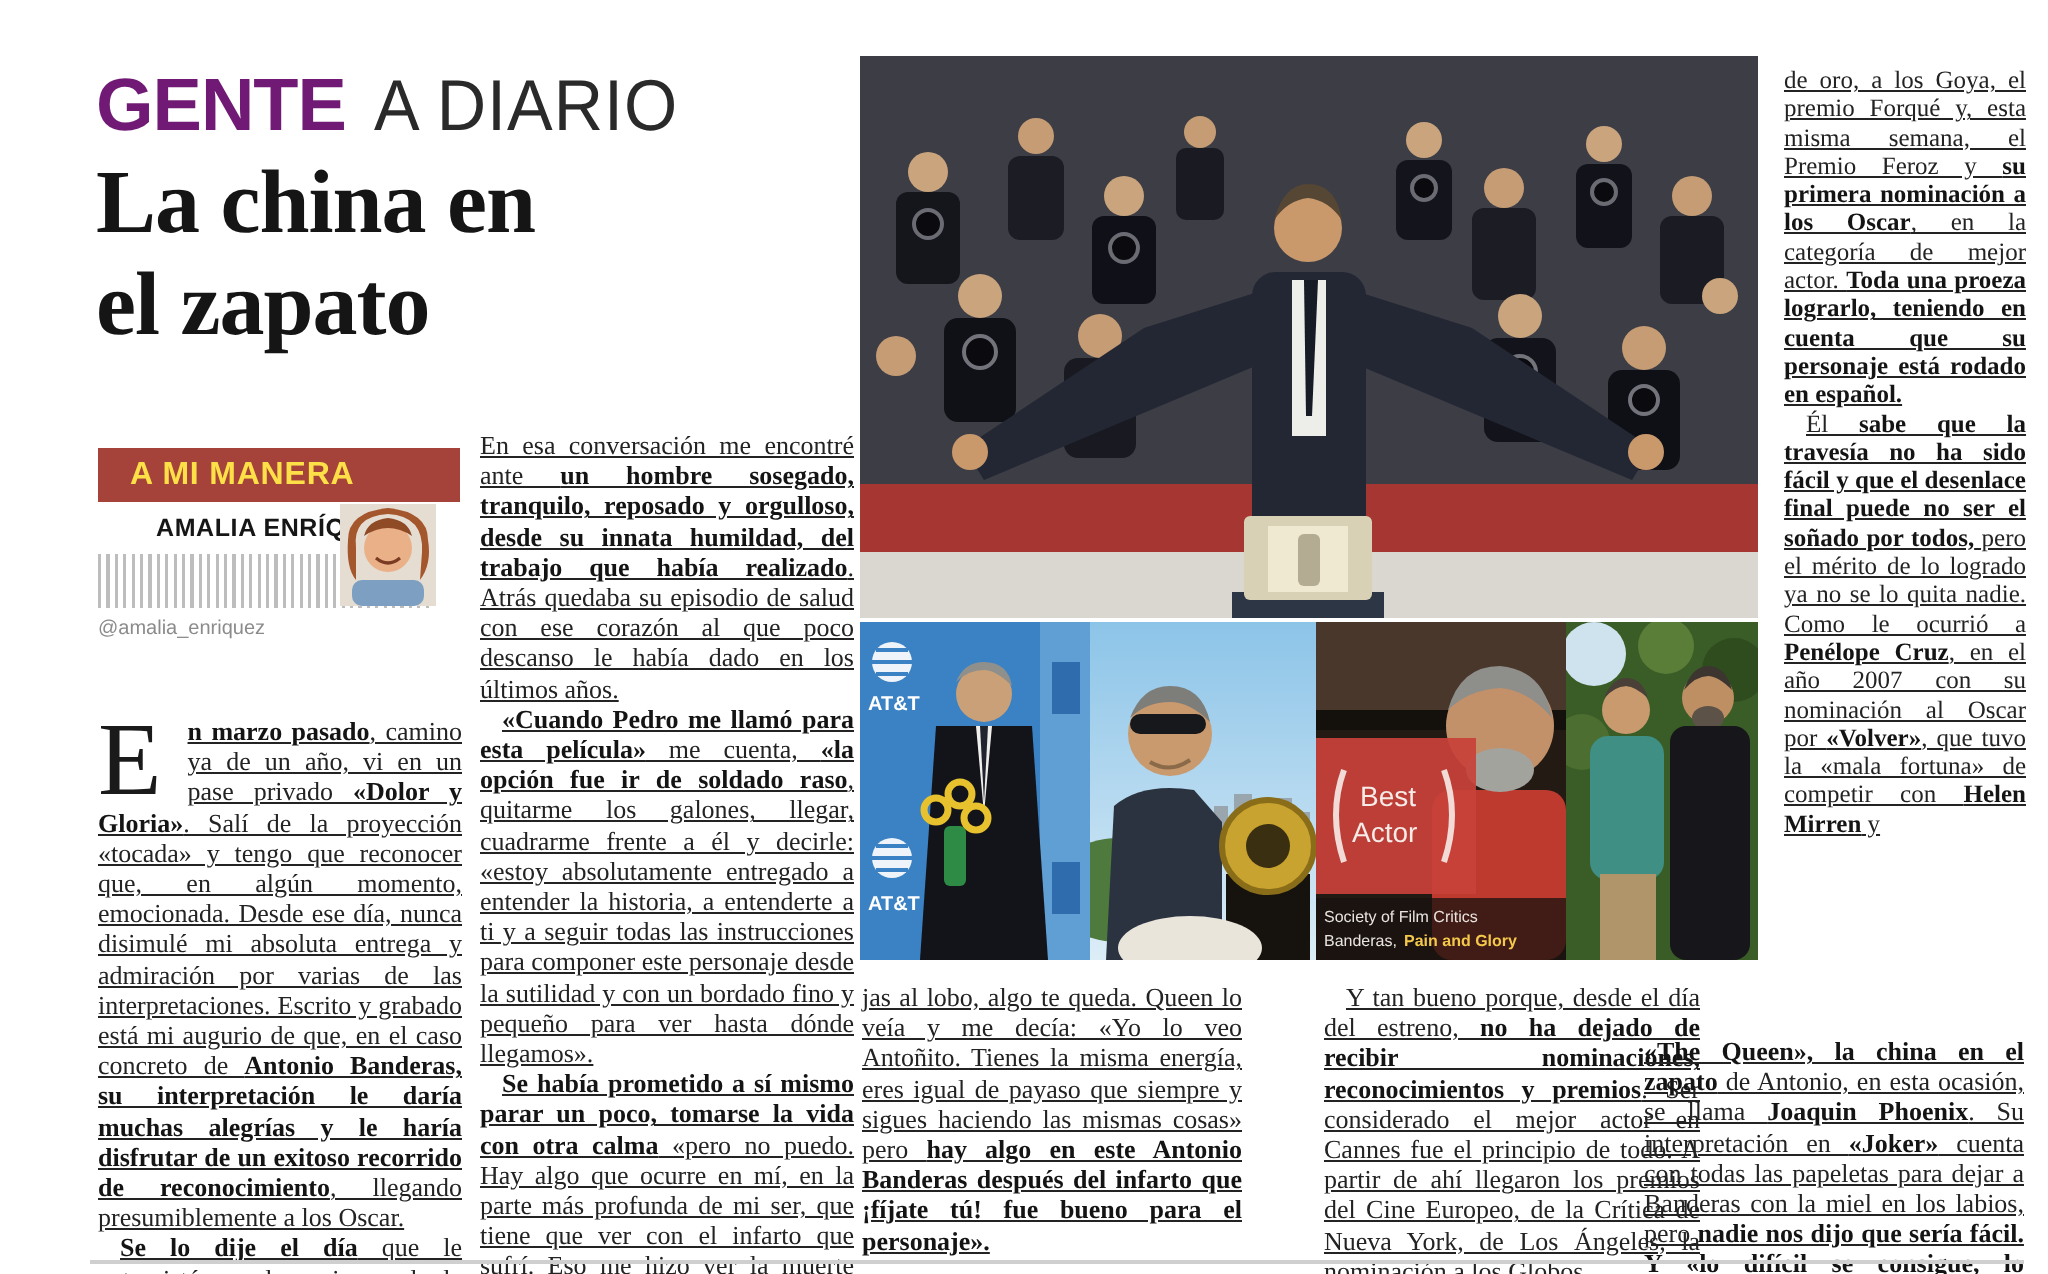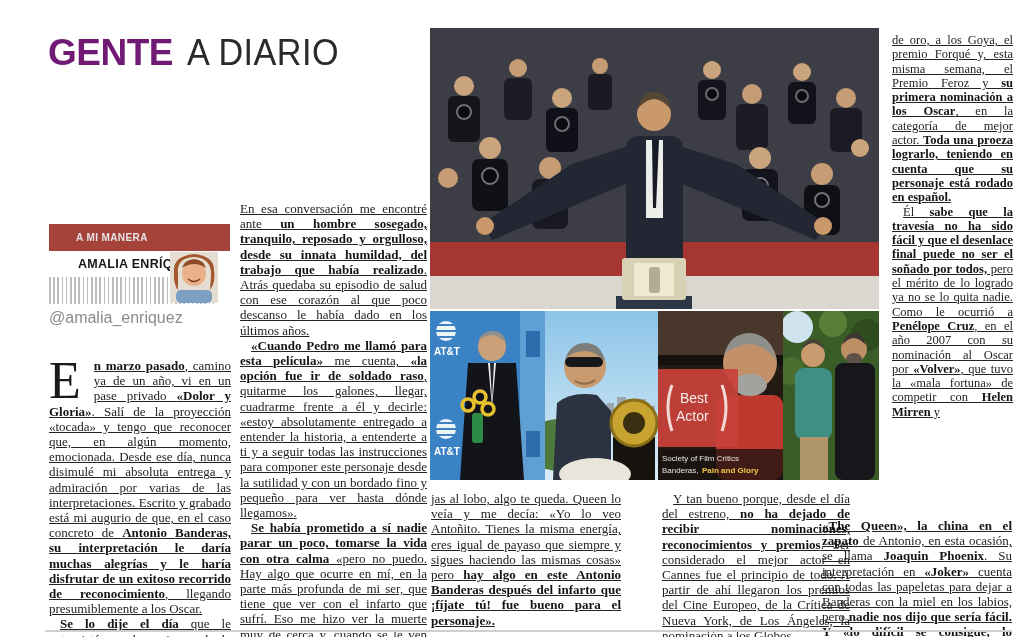--- a/index.html
+++ b/index.html
@@ -10,26 +10,26 @@
   .masthead{position:absolute;left:48px;top:32px;white-space:nowrap;}
   .m-bold{font-weight:700;font-size:37px;letter-spacing:-0.5px;color:#701a75;}
   .m-light{font-weight:400;font-size:36px;letter-spacing:0.5px;color:#2a2a2a;margin-left:10px;transform:scaleX(.95);display:inline-block;}
 
   
   .headline{position:absolute;left:48px;top:76px;font-family:"Liberation Serif",serif;
             font-weight:700;font-size:45px;line-height:51px;letter-spacing:-0.5px;color:#151515;}
 
   
   .op-bar{position:absolute;left:49px;top:224px;width:181px;height:27px;line-height:27px;
-          padding-left:27px;box-sizing:border-box;color:#e5e5e5;font-weight:700;font-size:10px;letter-spacing:.4px;}
+          padding-left:16px;box-sizing:border-box;color:#fde047;font-weight:700;font-size:16px;letter-spacing:.4px;}
   .op-author{position:absolute;left:49px;top:257px;font-weight:700;font-size:12.5px;letter-spacing:.3px;color:#161616;margin-left:29px;}
   .barcode{position:absolute;left:49px;top:277px;width:167px;height:27px;
            background:repeating-linear-gradient(90deg,#bdbdbd 0 1.6px,#ffffff 1.6px 4.2px);}
   .avatar{position:absolute;left:170px;top:252px;width:48px;height:51px;}
-  .op-handle{position:absolute;left:49px;top:309px;font-size:16px;color:#8b8b8b;}
+  .op-handle{position:absolute;left:49px;top:309px;font-size:10px;color:#8b8b8b;}
 
   
   .col{position:absolute;font-family:"Liberation Serif",serif;font-size:13px;line-height:15.2px;
        text-align:justify;color:#232323;}
   .col p{margin:0;text-decoration:underline;}
   .col p.indent{text-indent:11px;}
   .bseg{font-weight:700;color:#141414;}
   .dropcap{float:left;font-family:"Liberation Serif",serif;font-weight:400;font-size:52px;
            line-height:43px;padding:1px 13px 0 0;color:#1a1a1a;}
   .col5n{font-size:12.5px;line-height:14.3px;}
@@ -41,42 +41,46 @@
 </style>
 </head>
 <body>
 
 <div class="page">
 
   <div class="masthead">
     <span class="m-bold">GENTE</span><span class="m-light">A DIARIO</span>
   </div>
 
+  <h1 class="headline" style="margin:0;">
+    <span>La china en</span><br>
+    <span>el zapato</span>
+  </h1>
 
   <div class="op-bar" id="op-bar" style="background: rgb(165, 66, 58);">A MI MANERA</div>
   <div class="op-author">AMALIA ENRÍQUEZ</div>
   <div class="barcode"></div>
   <svg class="avatar" viewBox="0 0 48 51">
     <rect width="48" height="51" fill="#e6ddd2"></rect>
     <path d="M8 22 Q6 6 24 5 Q42 6 41 24 L40 38 Q46 30 44 18 Q44 4 24 2 Q4 4 4 18 Q3 32 8 38 Z" fill="#a4562c"></path>
     <circle cx="24" cy="22" r="12" fill="#eab189"></circle>
     <path d="M12 16 Q24 8 36 16 Q34 8 24 7 Q14 8 12 16Z" fill="#8f4a26"></path>
     <path d="M18 27 Q24 32 30 27" stroke="#7a3b20" stroke-width="1.6" fill="none"></path>
     <rect x="6" y="38" width="36" height="13" rx="5" fill="#7d9fc2"></rect>
   </svg>
   <div class="op-handle">@amalia_enriquez</div>
 
   <div class="col" style="left:49px;top:358px;width:182px;height:272px;">
       <p><span class="dropcap">E</span><span class="bseg">n marzo pasado</span><span>, camino ya de un año, vi en un pase privado </span><span class="bseg">«Dolor y Gloria»</span><span>. Salí de la proyección «tocada» y tengo que reconocer que, en algún momento, emocionada. Desde ese día, nunca disimulé mi absoluta entrega y admiración por varias de las interpretaciones. Escrito y grabado está mi augurio de que, en el caso concreto de </span><span class="bseg">Antonio Banderas, su interpretación le daría muchas alegrías y le haría disfrutar de un exitoso recorrido de reconocimiento</span><span>, llegando presumiblemente a los Oscar.</span></p>
       <p class="indent"><span class="bseg">Se lo dije el día</span><span> que le entrevisté en el comienzo de la promoción.</span></p>
     </div>
-  <div class="col" style="left:240px;top:201px;width:187px;height:413px;">
+  <div class="col" style="left:240px;top:215px;width:187px;height:413px;">
       <p><span>En esa conversación me encontré ante </span><span class="bseg">un hombre sosegado, tranquilo, reposado y orgulloso, desde su innata humildad, del trabajo que había realizado</span><span>. Atrás quedaba su episodio de salud con ese corazón al que poco descanso le había dado en los últimos años.</span></p>
       <p class="indent"><span class="bseg">«Cuando Pedro me llamó para esta película»</span><span> me cuenta, </span><span class="bseg">«la opción fue ir de soldado raso</span><span>, quitarme los galones, llegar, cuadrarme frente a él y decirle: «estoy absolutamente entregado a entender la historia, a entenderte a ti y a seguir todas las instrucciones para componer este personaje desde la sutilidad y con un bordado fino y pequeño para ver hasta dónde llegamos».</span></p>
-      <p class="indent"><span class="bseg">Se había prometido a sí nadie parar un poco, tomarse la vida con otra calma</span><span> «pero no puedo. Hay algo que ocurre en mí, en la parte más profunda de mi ser, que tiene que ver con el infarto que sufrí. Eso me hizo ver la muerte muy de cerca y, cuando se le ven las ore-</span></p>
+      <p class="indent"><span class="bseg">Se había prometido a sí mismo parar un poco, tomarse la vida con otra calma</span><span> «pero no puedo. Hay algo que ocurre en mí, en la parte más profunda de mi ser, que tiene que ver con el infarto que sufrí. Eso me hizo ver la muerte muy de cerca y, cuando se le ven las ore-</span></p>
     </div>
   <div class="col" style="left:431px;top:491px;width:190px;height:140px;">
       <p><span>jas al lobo, algo te queda. Queen lo veía y me decía: «Yo lo veo Antoñito. Tienes la misma energía, eres igual de payaso que siempre y sigues haciendo las mismas cosas» pero </span><span class="bseg">hay algo en este Antonio Banderas después del infarto que ¡fíjate tú! fue bueno para el personaje».</span></p>
     </div>
   <div class="col" style="left:662px;top:491px;width:188px;height:140px;">
       <p class="indent"><span>Y tan bueno porque, desde el día del estreno, </span><span class="bseg">no ha dejado de recibir nominaciones, reconocimientos y premios</span><span>. Ser considerado el mejor actor en Cannes fue el principio de todo. A partir de ahí llegaron los premios del Cine Europeo, de la Crítica de Nueva York, de Los Ángeles, la nominación a los Globos</span></p>
     </div>
   <div class="col col5n" style="left:892px;top:33px;width:121px;height:455px;">
       <p><span>de oro, a los Goya, el premio Forqué y, esta misma semana, el Premio Feroz y </span><span class="bseg">su primera nominación a los Oscar</span><span>, en la categoría de mejor actor. </span><span class="bseg">Toda una proeza lograrlo, teniendo en cuenta que su personaje está rodado en español.</span></p>
       <p class="indent"><span>Él </span><span class="bseg">sabe que la travesía no ha sido fácil y que el desenlace final puede no ser el soñado por todos,</span><span> pero el mérito de lo logrado ya no se lo quita nadie. Como le ocurrió a </span><span class="bseg">Penélope Cruz</span><span>, en el año 2007 con su nominación al Oscar por </span><span class="bseg">«Volver»</span><span>, que tuvo la «mala fortuna» de competir con </span><span class="bseg">Helen Mirren</span><span> y</span></p>

